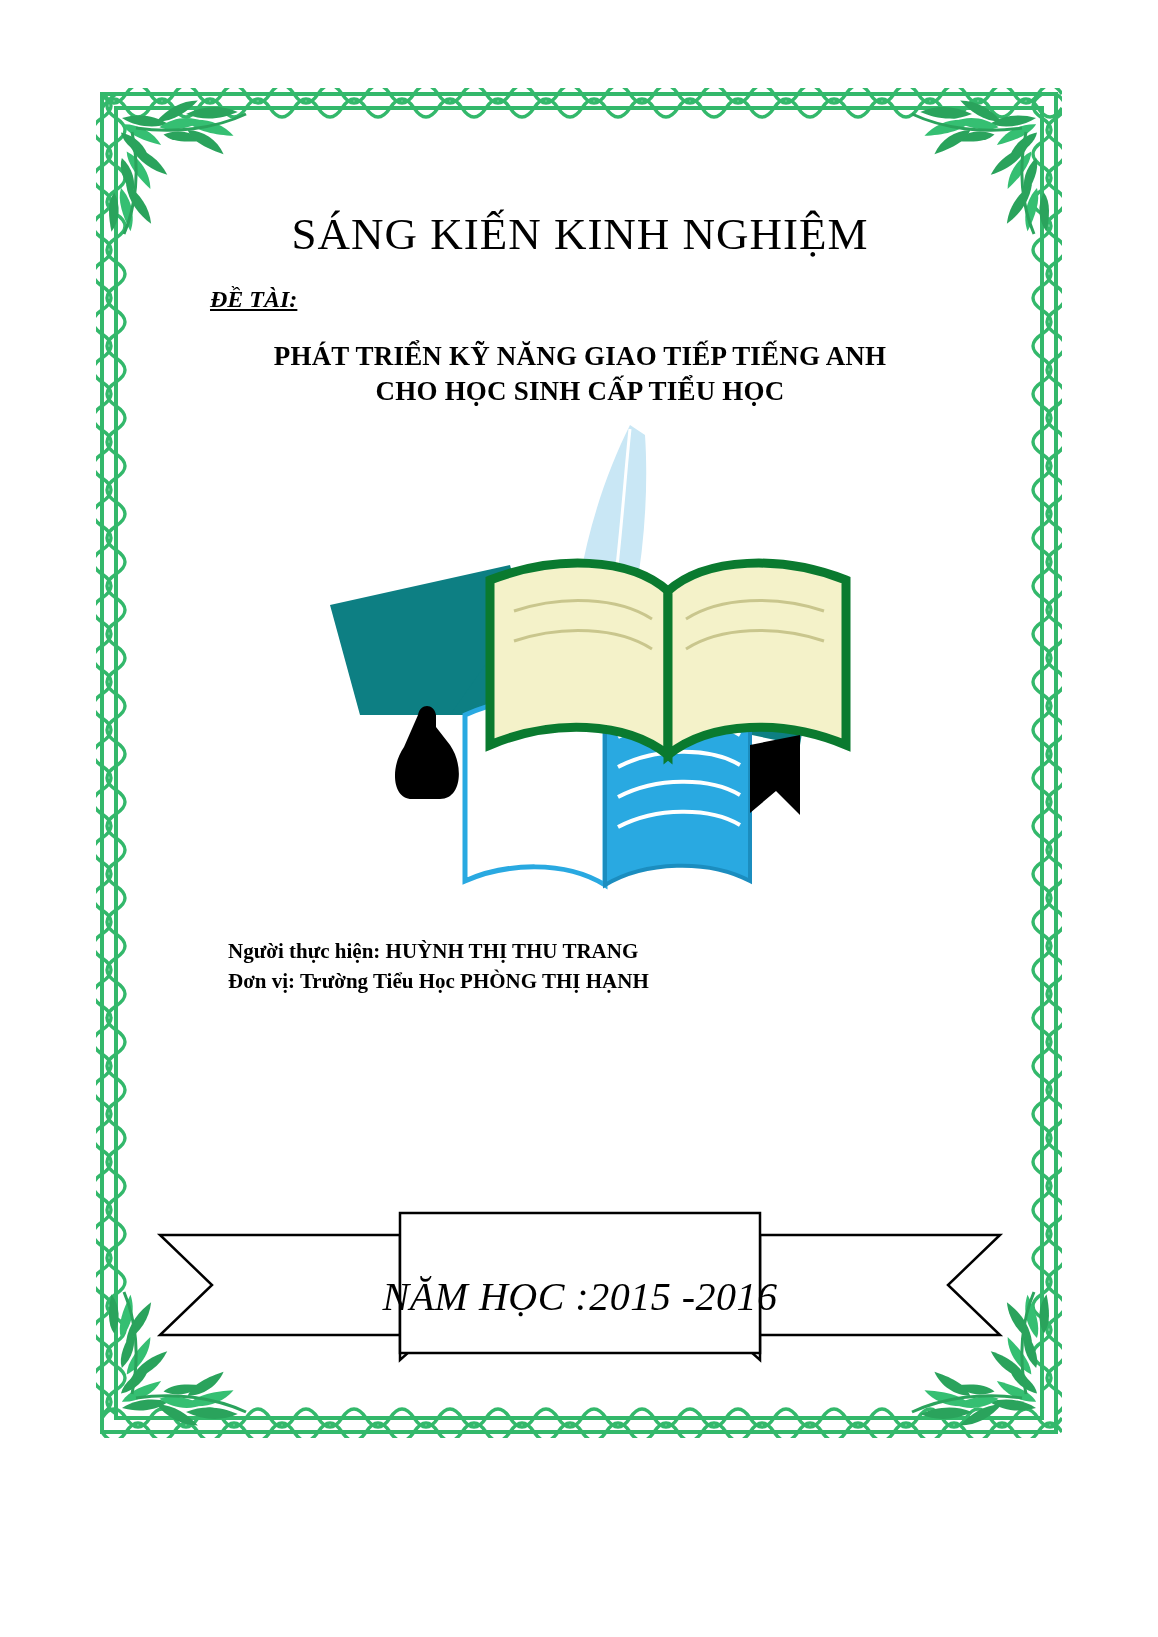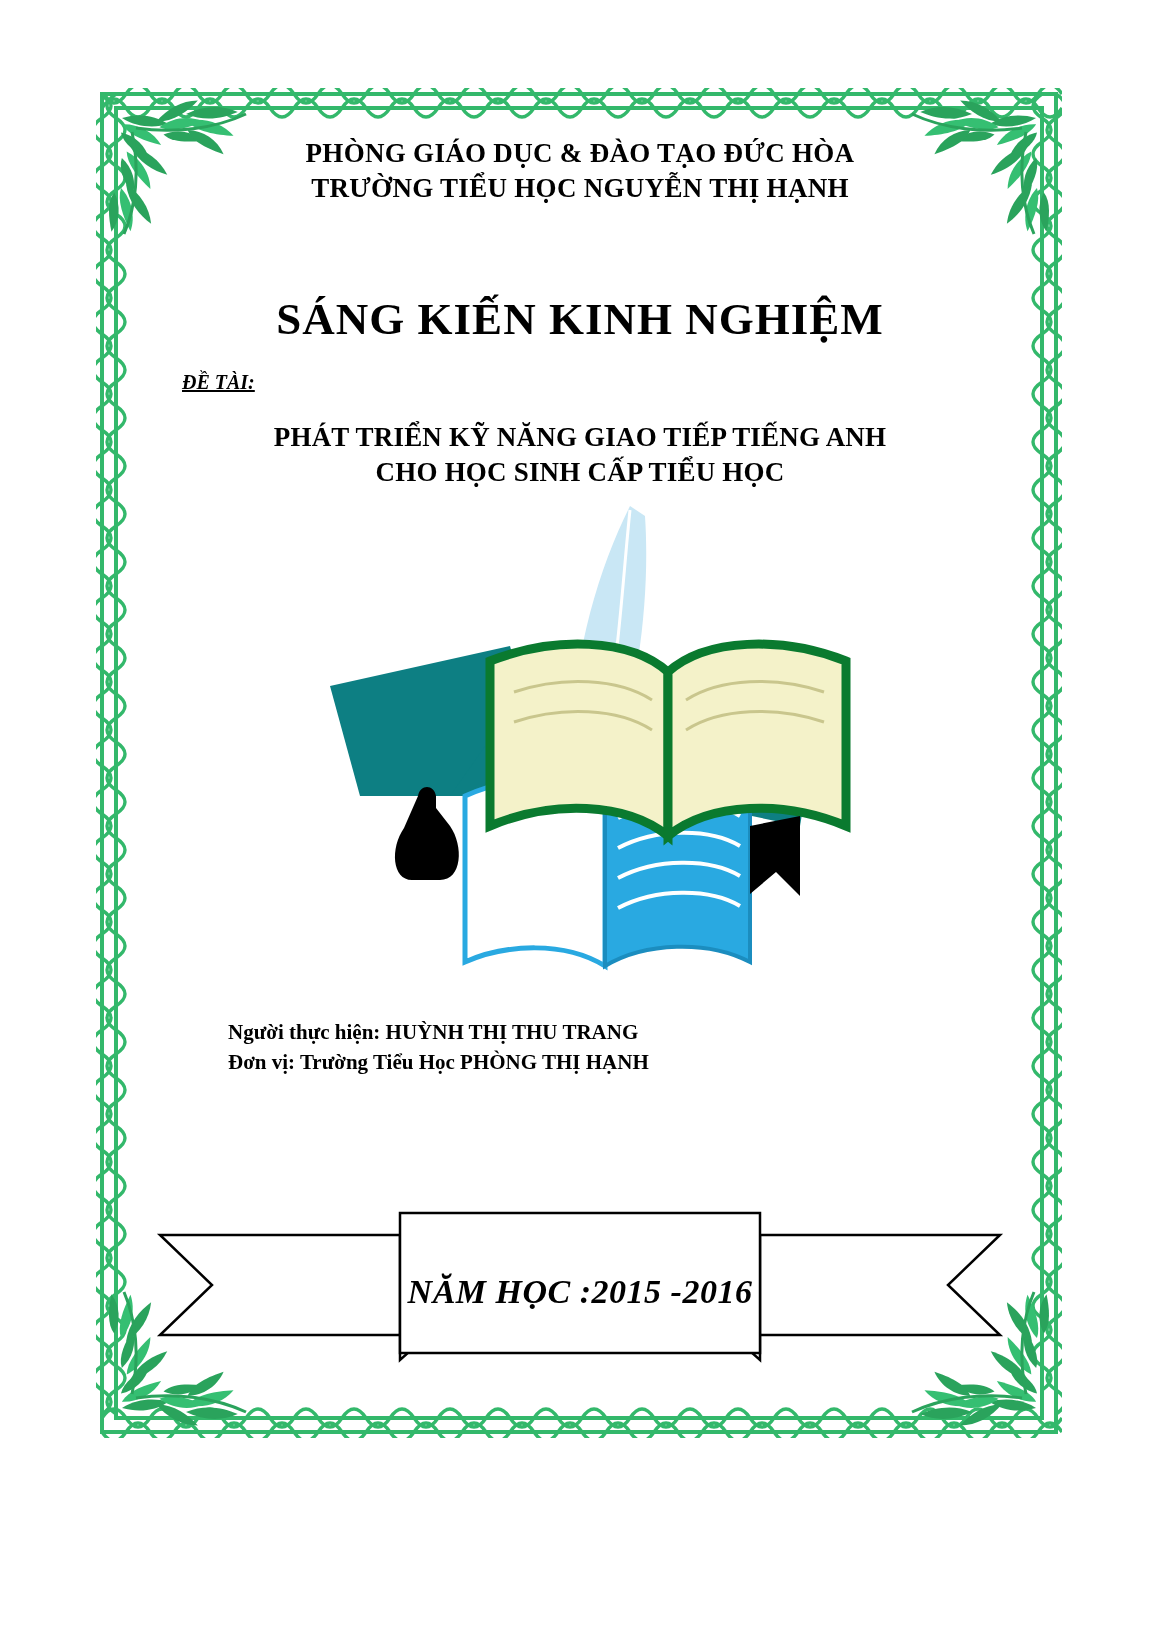--- a/index.html
+++ b/index.html
@@ -46,30 +46,30 @@
   .org-line {
     font-size: 27px;
     font-weight: bold;
     letter-spacing: 0.3px;
     color: #000;
   }
 
   .main-title {
     margin-top: 88px;
     font-size: 45px;
-    font-weight: bold;
+    font-weight: normal;
     letter-spacing: 1px;
     color: #000;
   }
 
   .subject-label {
     margin-top: 26px;
-    margin-left: 32px;
+    margin-left: 60px;
     text-align: left;
-    font-size: 20px;
+    font-size: 24px;
     font-weight: bold;
     font-style: italic;
     text-decoration: underline;
     color: #000;
   }
 
   .topic {
     margin-top: 26px;
     font-size: 27px;
     font-weight: bold;
@@ -108,25 +108,24 @@
     width: 860px;
     height: 175px;
   }
   .ribbon-wrap svg { display: block; }
   .year-text {
     position: absolute;
     left: 0;
     top: 68px;
     width: 100%;
     text-align: center;
-    font-size: 34px;
+    font-size: 40px;
     font-style: italic;
     color: #000;
     letter-spacing: 0.5px;
-    font-weight: bold;
   }
 </style>
 </head>
 <body>
 
 <div class="page-frame">
   <div class="frame-band">
     <svg width="966" height="1350" viewBox="0 0 966 1350" xmlns="http://www.w3.org/2000/svg">
       <defs>
 
@@ -191,24 +190,20 @@
         <use href="#leafspray" transform="translate(30,96) rotate(70)"></use>
         <path d="M40,40 C80,46 120,40 150,26" stroke="#2aa35c" stroke-width="3" fill="none"></path>
         <path d="M36,44 C44,82 40,118 28,146" stroke="#2aa35c" stroke-width="3" fill="none"></path>
       </g>
     </svg>
   </div>
 </div>
 
 <div class="content">
 
-  <div class="org-block">
-    <div class="org-line">PHÒNG GIÁO DỤC &amp; ĐÀO TẠO ĐỨC HÒA</div>
-    <div class="org-line">TRƯỜNG TIỂU HỌC NGUYỄN THỊ HẠNH</div>
-  </div>
 
   <div class="main-title">SÁNG KIẾN KINH NGHIỆM</div>
 
   <div class="subject-label">ĐỀ TÀI:</div>
 
   <div class="topic">
     <span>PHÁT TRIỂN KỸ NĂNG GIAO TIẾP TIẾNG ANH</span>
     <span class="topic-line-2">CHO HỌC SINH CẤP TIỂU HỌC</span>
   </div>
 

